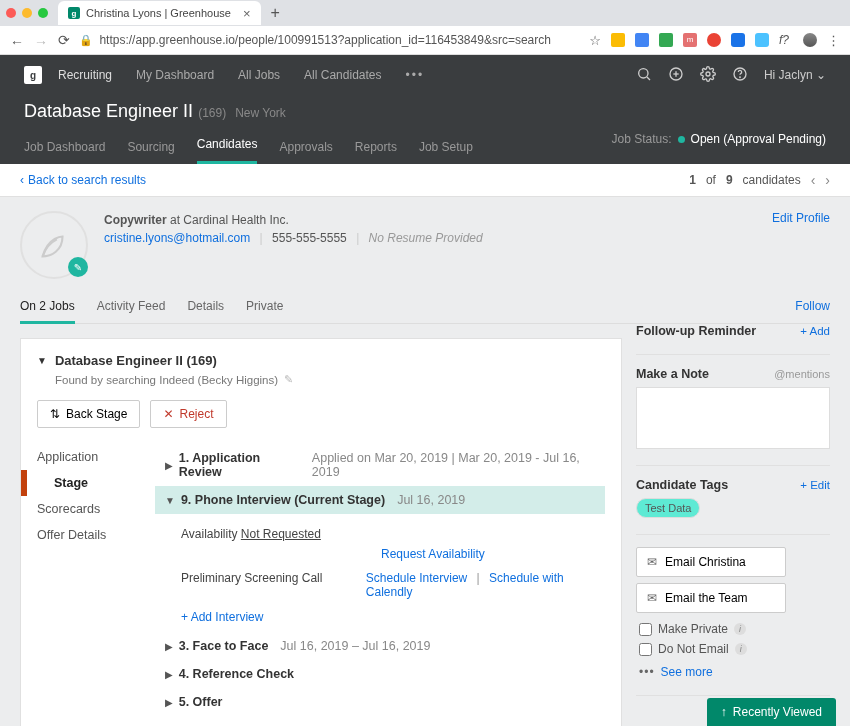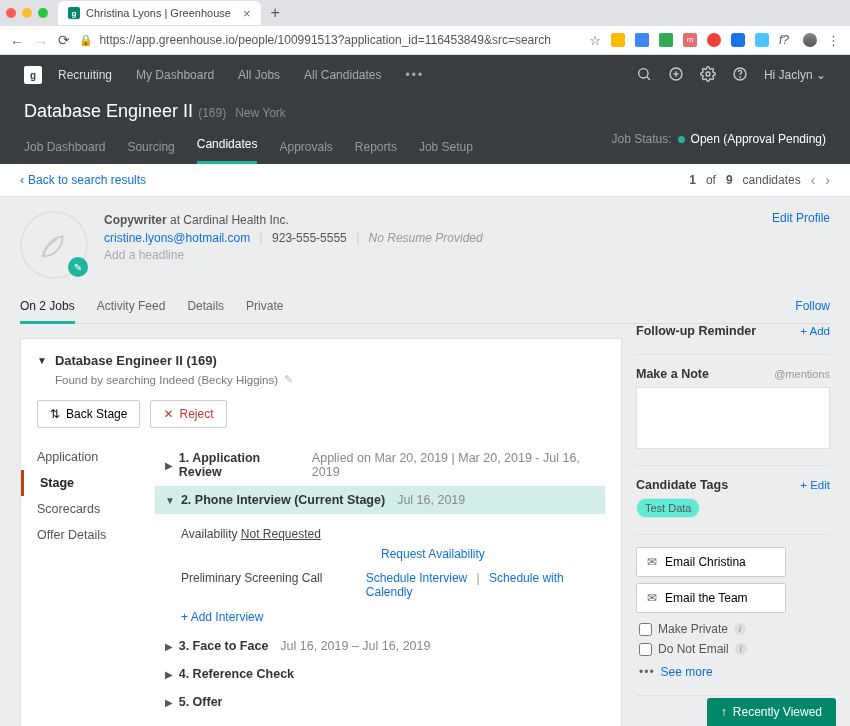--- a/index.html
+++ b/index.html
@@ -63,21 +63,21 @@
 .job-card .job-title-row { display: flex; align-items: center; gap: 8px; font-weight: 600; font-size: 13px; }
 .job-card .found-by { font-size: 11.5px; color: #777; margin-top: 5px; margin-left: 18px; display:flex; align-items:center; gap:6px;}
 .job-card .found-by .pencil{color:#bbb; font-size:11px;}
 .job-actions { display: flex; gap: 10px; margin-top: 14px; margin-left: 0; }
 .btn-outline { border: 1px solid #ccc; background: #fff; padding: 6px 12px; font-size: 12px; border-radius: 2px; display: flex; align-items: center; gap: 6px; cursor:pointer; }
 .btn-outline.reject { color: #c0392b; }
 .btn-outline.reject .x { color: #c0392b; }
 .stage-layout { display: flex; margin-top: 16px; }
 .stage-nav { width: 118px; font-size: 12.5px; color: #555; }
 .stage-nav .snav-item { padding: 6px 0; cursor:pointer; }
-.stage-nav .snav-item.active { color: #222; font-weight: 600; border-left: 3px solid #c2410c; margin-left: -16px; padding-left: 16px; }
+.stage-nav .snav-item.active { color: #222; font-weight: 600; border-left: 6px solid #c2410c; margin-left: -16px; padding-left: 27px; }
 .stage-content { flex: 1; font-size: 12.5px; }
 .stage-row { padding: 7px 10px; display:flex; align-items:center; gap:6px; }
 .stage-row .caret { color:#555; font-size:10px; }
 .stage-row .label { font-weight: 600; }
 .stage-row .dates { color: #888; margin-left: 6px; }
 .stage-row.current { background: #d3ede9; }
 .stage-details { padding: 8px 10px 8px 26px; font-size: 12px; }
 .stage-details .detail-row { display: flex; padding: 5px 0; }
 .stage-details .dlabel { width: 200px; color: #444; }
 .stage-details .dlink { color: #0f6fde; cursor:pointer;margin-top:20px; }
@@ -227,25 +227,24 @@
             <path d="M4 20c6 0 14-4 14-14 0 0-10 0-14 14z"></path>
             <path d="M4 20c2-6 6-10 10-12"></path>
           </svg>
         <span class="edit-badge">✎</span>
       </div>
       <div class="profile-info">
         <div class="line2"><b>Copywriter</b><span> at Cardinal Health Inc.</span></div>
         <div class="line3">
           <a>cristine.lyons@hotmail.com</a>
           <span class="sep">|</span>
-          <span>923-555-5555</span>
+          <span>555-555-5555</span>
           <span class="sep">|</span>
           <span class="noresume">No Resume Provided</span>
         </div>
-        <div class="headline">Add a headline</div>
       </div>
       <span class="edit-profile-link">Edit Profile</span>
     </div>
 
     <div class="profile-tabs">
       <span class="tab-item active">On 2 Jobs</span>
       <span class="tab-item">Activity Feed</span>
       <span class="tab-item">Details</span>
       <span class="tab-item">Private</span>
       <span class="tab-item follow">Follow</span>
@@ -281,21 +280,21 @@
               <div class="snav-item">Offer Details</div>
             </div>
             <div class="stage-content">
               <div class="stage-row">
                 <span class="caret">▶</span>
                 <span class="label">1. Application Review</span>
                 <span class="dates">Applied on Mar 20, 2019  |  Mar 20, 2019 - Jul 16, 2019</span>
               </div>
               <div class="stage-row current">
                 <span class="caret">▼</span>
-                <span class="label">2. Phone Interview (Current Stage)</span>
+                <span class="label">9. Phone Interview (Current Stage)</span>
                 <span class="dates">Jul 16, 2019</span>
               </div>
               <div class="stage-details">
                 <div class="detail-row">
                   <span class="dlabel"><span>Availability</span> <span class="underline">Not Requested</span></span>
                   <span class="dlink">Request Availability</span>
                 </div>
                 <div class="detail-row">
                   <span class="dlabel">Preliminary Screening Call</span>
                   <span>

